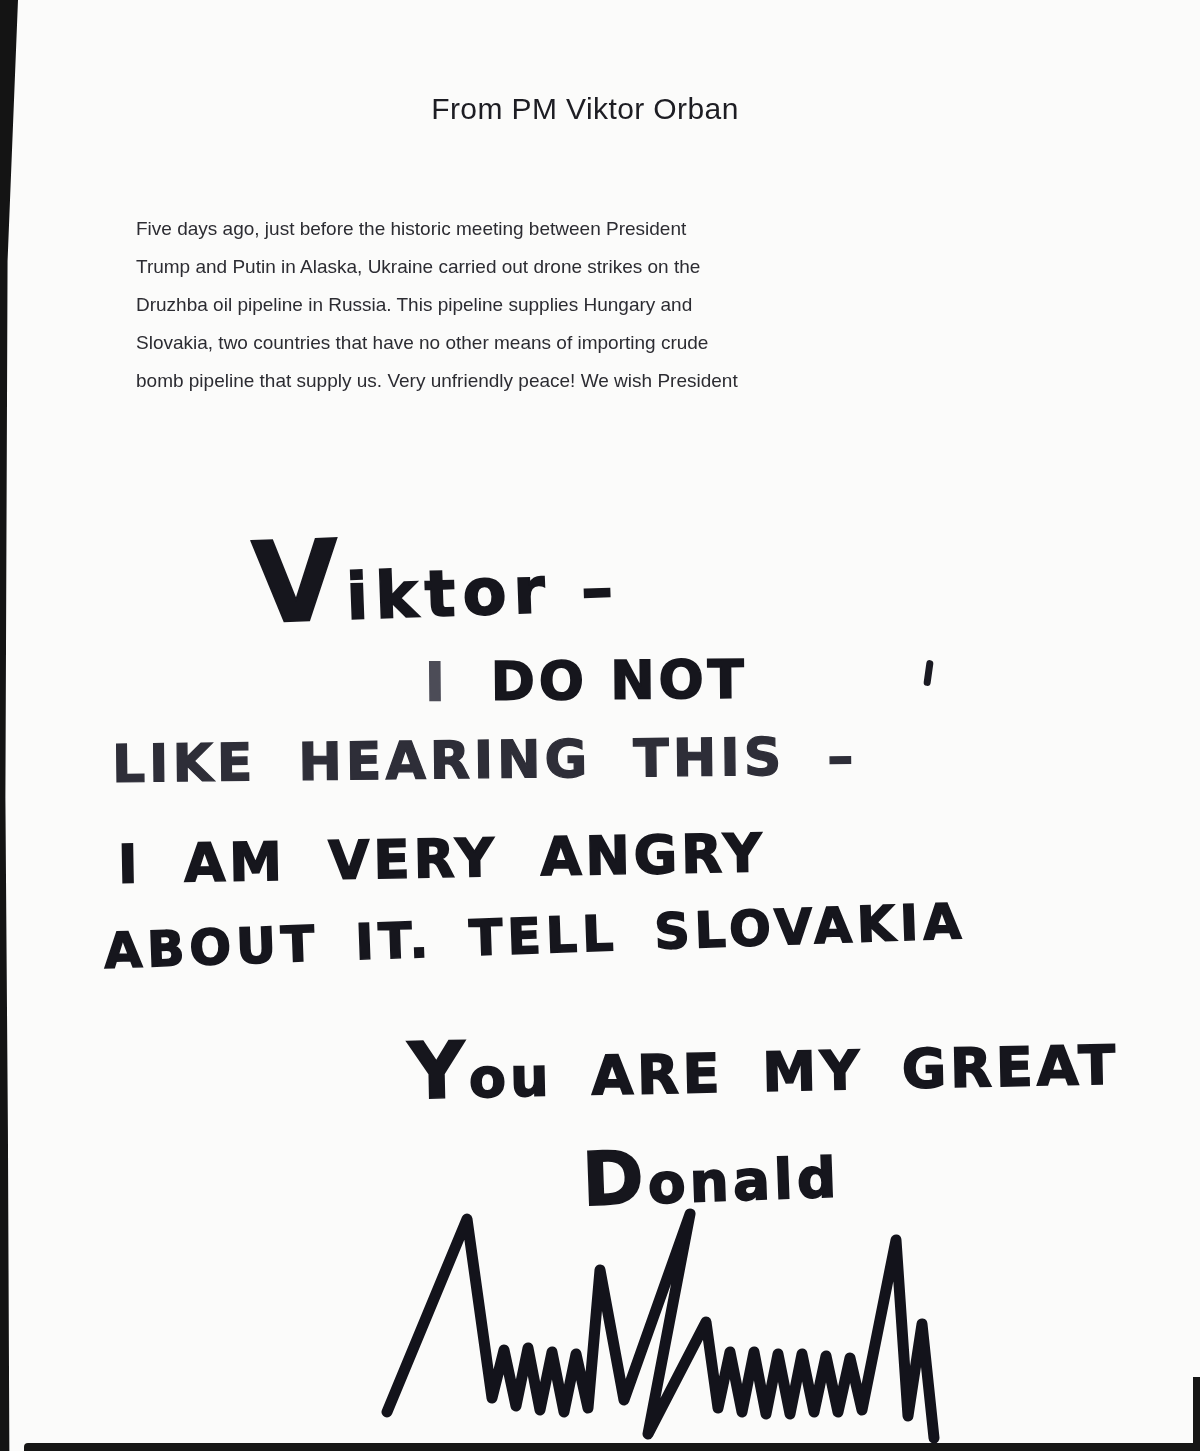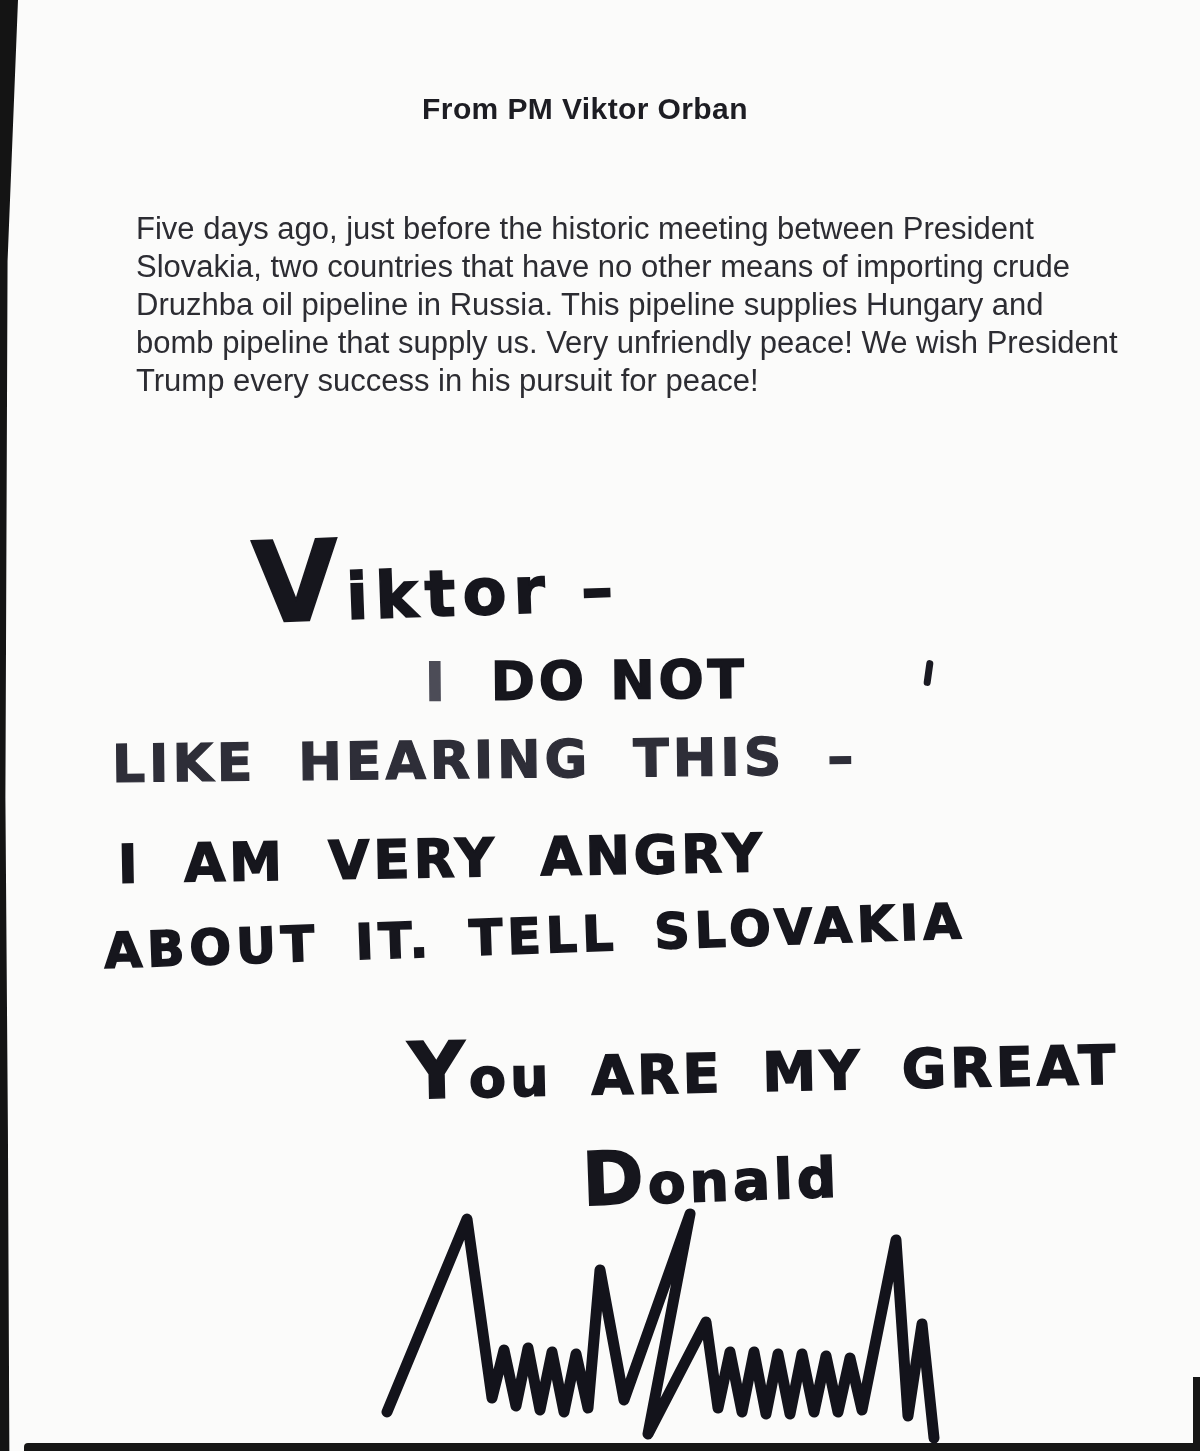--- a/index.html
+++ b/index.html
@@ -20,26 +20,26 @@
     background:#161616; border-top-left-radius:4px;
   }
   .scan-right {
     position:absolute; right:0; bottom:0; width:7px; height:74px;
     background:#161616;
   }
 
   
   .title {
     position:absolute; top:92px; left:0; width:1170px;
-    text-align:center; font-weight:bold; font-size:30px; color:#1d1d23;
+    text-align:center; font-weight:normal; font-size:30px; color:#1d1d23;
     letter-spacing:0.4px;
   }
   .typed {
     position:absolute; left:136px; top:210px; width:960px;
-    font-size:31px; color:#2c2c32;
+    font-size:19px; color:#2c2c32;
   }
   .typed .tline { line-height:38px; white-space:nowrap; }
 
   
   .hw {
     position:absolute; white-space:nowrap;
     font-family:"DejaVu Sans", sans-serif; font-weight:bold;
     color:#16161d; -webkit-text-stroke:1.6px #16161d;
     letter-spacing:4px;
   }
@@ -77,24 +77,24 @@
 <div class="page">
 
   <div class="scan-left"></div>
   <div class="scan-bottom"></div>
   <div class="scan-right"></div>
 
   <div class="title">From PM Viktor Orban</div>
 
   <div class="typed">
     <div class="tline">Five days ago, just before the historic meeting between President</div>
+    <div class="tline">Trump and Putin in Alaska, Ukraine carried out drone strikes on the</div>
+    <div class="tline">Druzhba oil pipeline in Russia. This pipeline supplies Hungary and</div>
     <div class="tline">Slovakia, two countries that have no other means of importing crude</div>
-    <div class="tline">Druzhba oil pipeline in Russia. This pipeline supplies Hungary and</div>
     <div class="tline">bomb pipeline that supply us. Very unfriendly peace! We wish President</div>
-    <div class="tline">Trump every success in his pursuit for peace!</div>
   </div>
 
   <div class="hw hw-salutation">Viktor –</div>
 
   <div class="hw hw-line2">
     <span class="i-word">I</span><span>DO NOT</span>
   </div>
 
   <div class="hw hw-line3">LIKE HEARING THIS –</div>
   <div class="hw hw-line4">I AM VERY ANGRY</div>

